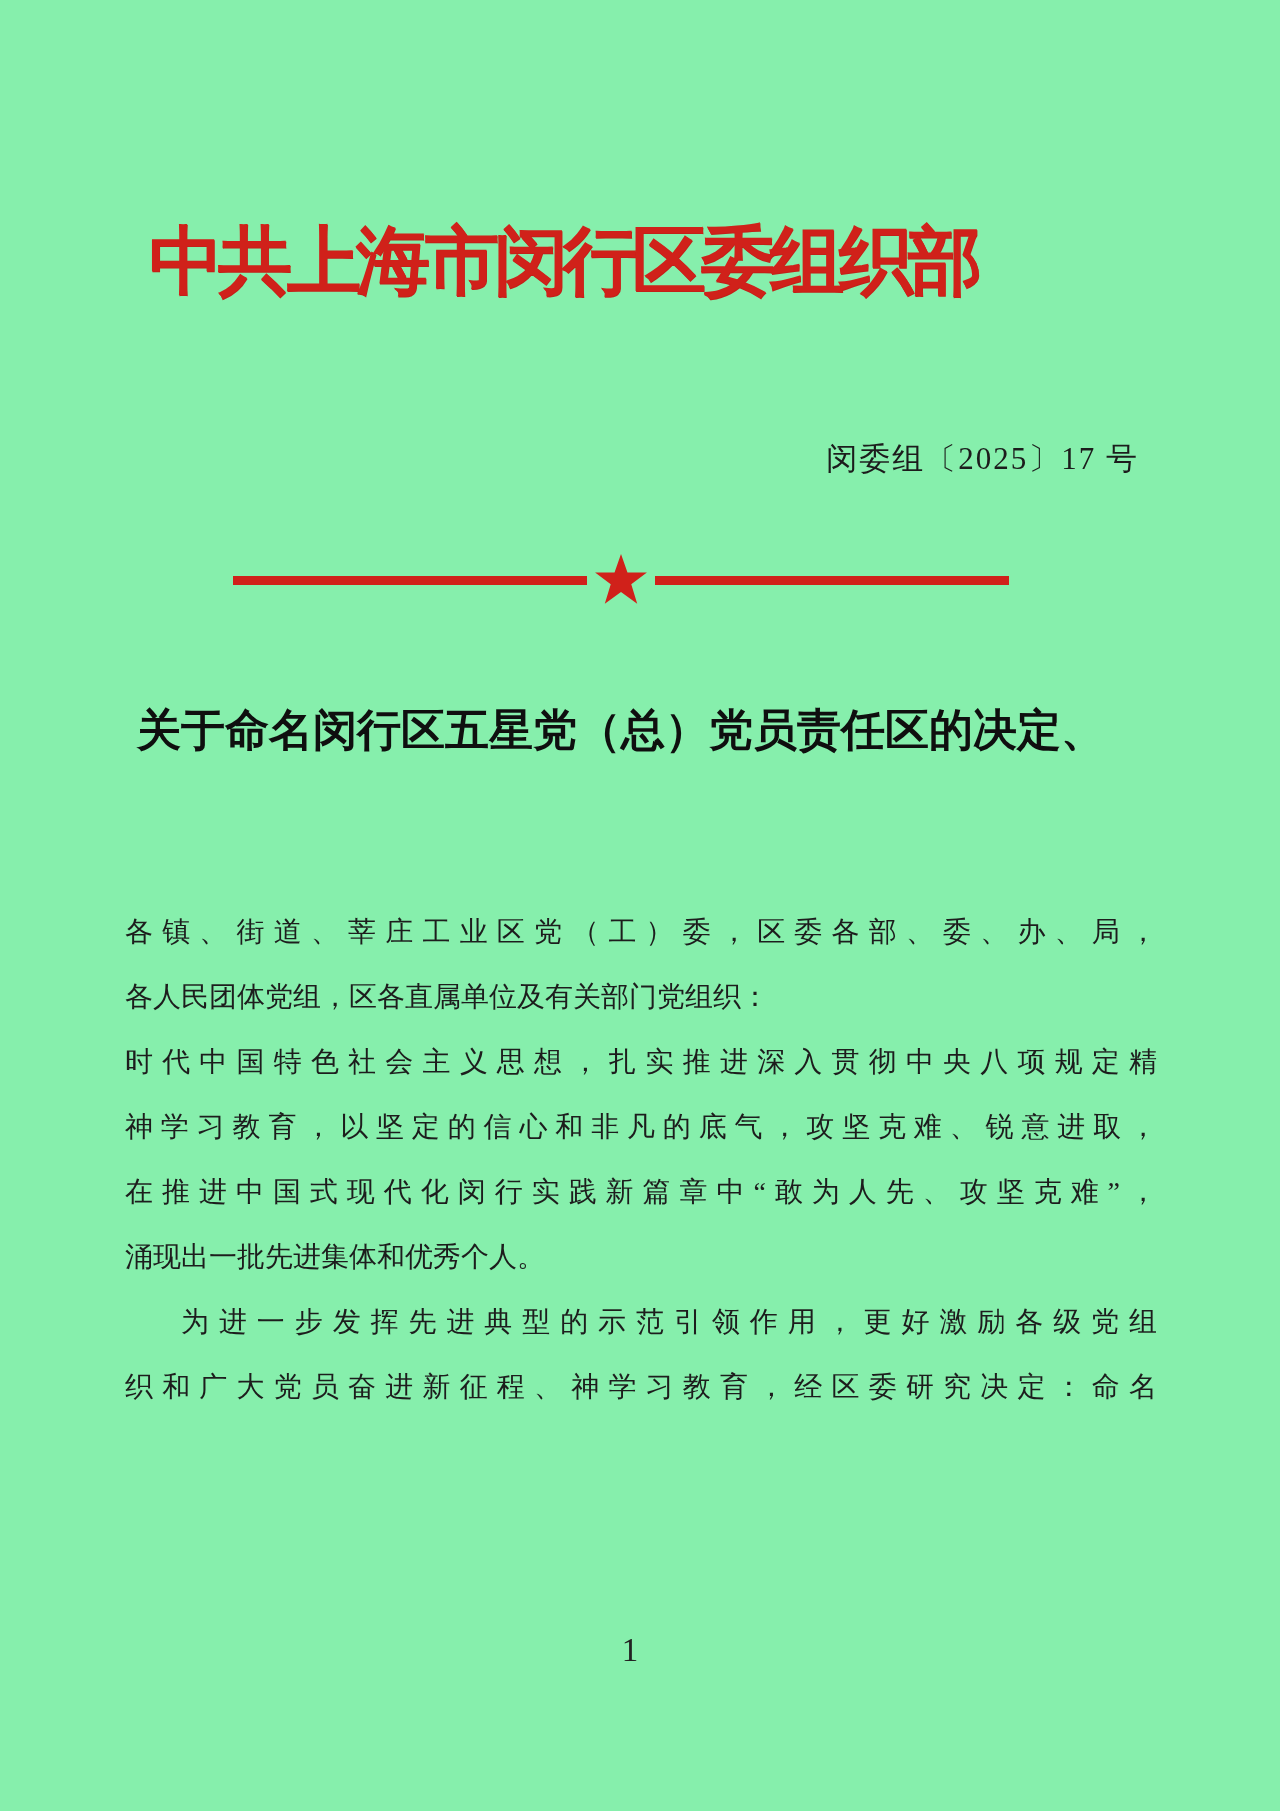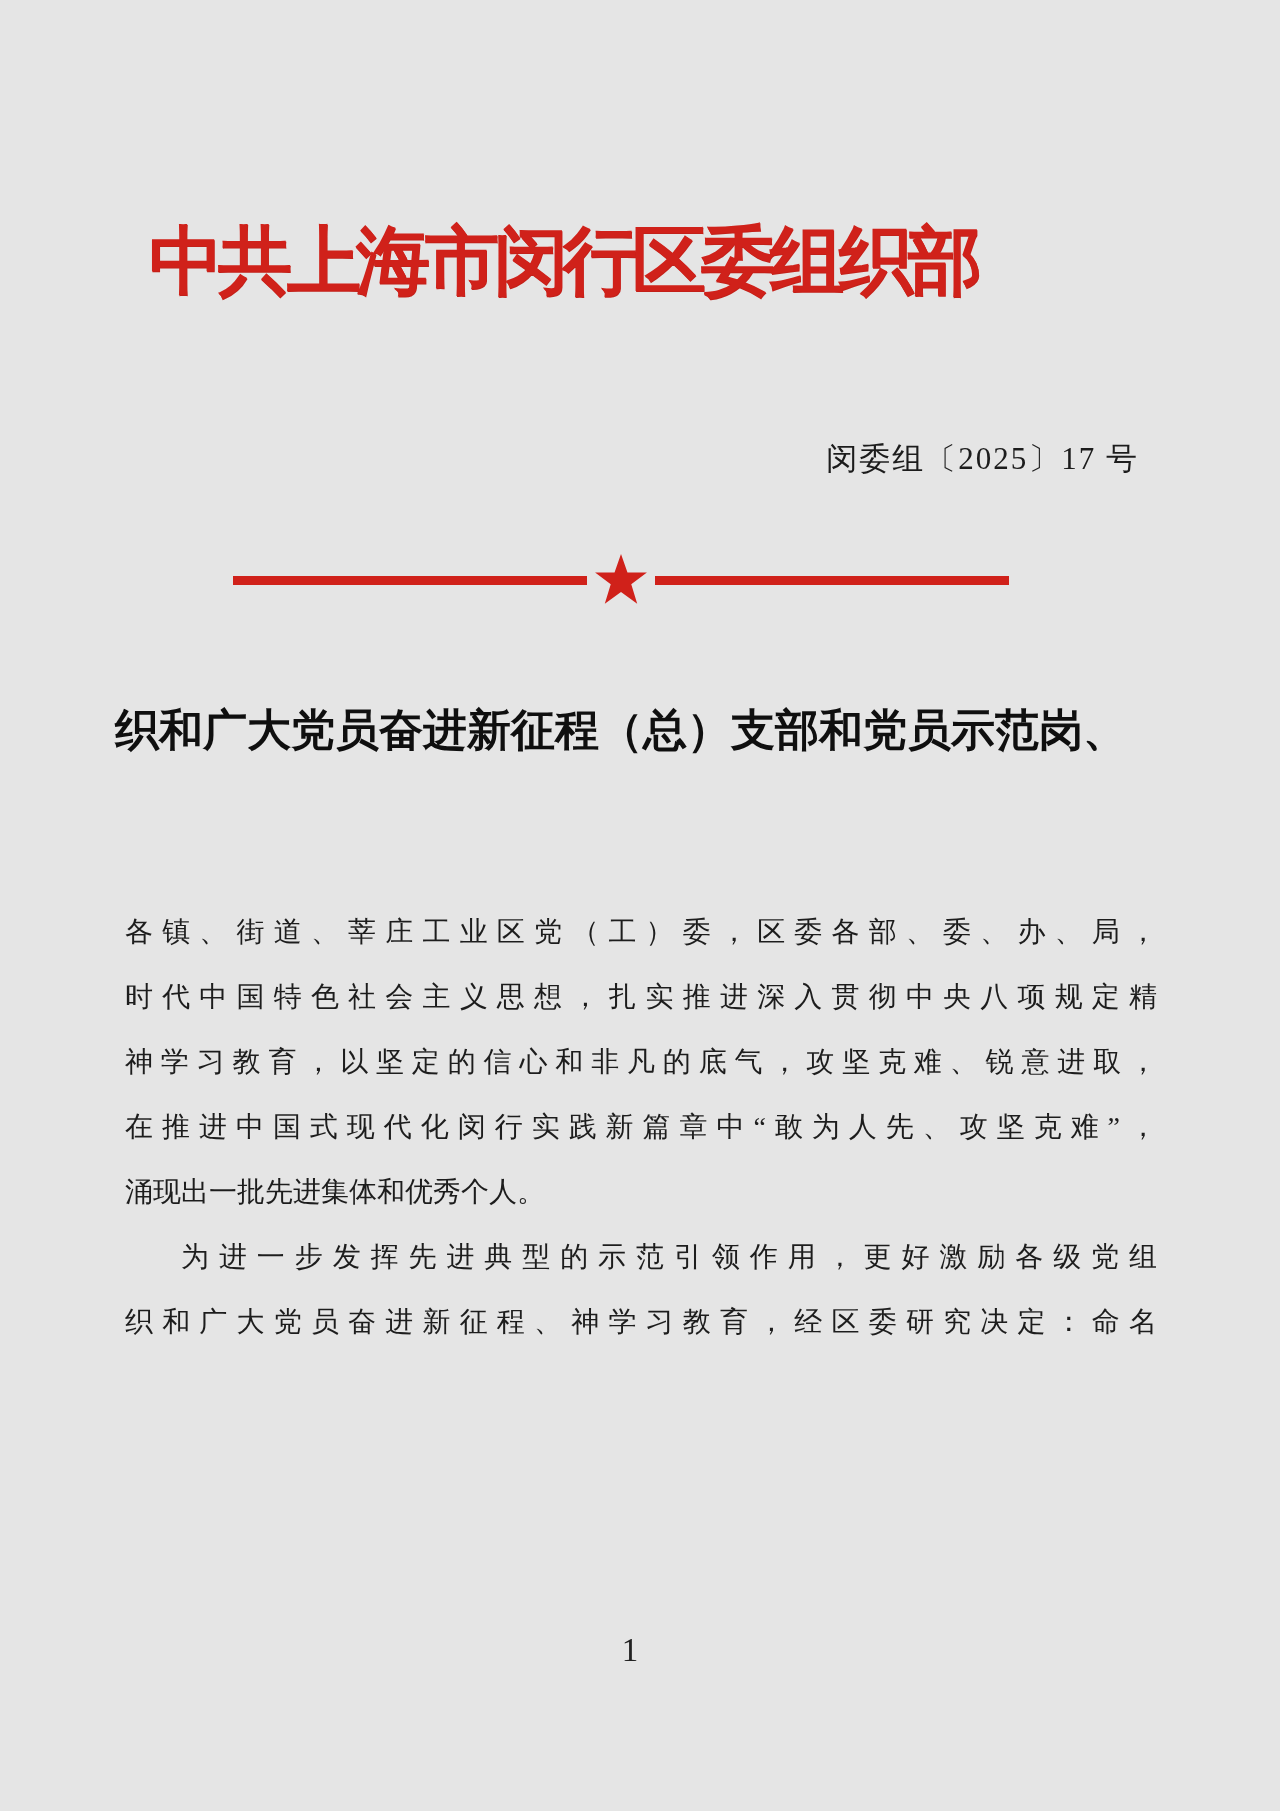--- a/index.html
+++ b/index.html
@@ -5,21 +5,21 @@
   * { margin: 0; padding: 0; box-sizing: border-box; }
   html, body { background: #ffffff; }
   body {
     width: 1280px; height: 1811px;
     font-family: "Liberation Serif", serif;
     position: relative;
     overflow: hidden;
   }
   .page {
     position: absolute; inset: 0;
-    background: #e5e5e5;
+    background: #86efac;
   }
 
   
   .letterhead {
     position: absolute;
     top: 212px; left: 125px; width: 1032px;
     text-align: center;
     transform: translateX(-78px);
     font-family: "Liberation Serif", serif;
     font-weight: bold;
@@ -119,25 +119,26 @@
     <div class="rule"></div>
     <div class="star-wrap">
       <svg viewBox="0 0 100 100">
         <polygon points="50,2 62,36 98,36 69,58 80,94 50,72 20,94 31,58 2,36 38,36" fill="#d0211a"></polygon>
       </svg>
     </div>
     <div class="rule"></div>
   </div>
 
   <div class="doc-title">
-    <div class="t-line">织和广大党员奋进新征程（总）支部和党员示范岗、</div>
+    <div class="t-line">关于命名闵行区五星党（总）党员责任区的决定、</div>
   </div>
 
   <div class="body-text" id="body-lines">
       <div class="body-line fill">各镇、街道、莘庄工业区党（工）委，区委各部、委、办、局，</div>
+      <div class="body-line">各人民团体党组，区各直属单位及有关部门党组织：</div>
       <div class="body-line fill">时代中国特色社会主义思想，扎实推进深入贯彻中央八项规定精</div>
       <div class="body-line fill">神学习教育，以坚定的信心和非凡的底气，攻坚克难、锐意进取，</div>
       <div class="body-line fill">在推进中国式现代化闵行实践新篇章中“敢为人先、攻坚克难”，</div>
       <div class="body-line">涌现出一批先进集体和优秀个人。</div>
       <div class="body-line fill indent">为进一步发挥先进典型的示范引领作用，更好激励各级党组</div>
       <div class="body-line fill">织和广大党员奋进新征程、神学习教育，经区委研究决定：命名</div>
     </div>
 
   <div class="page-number">1</div>
 

